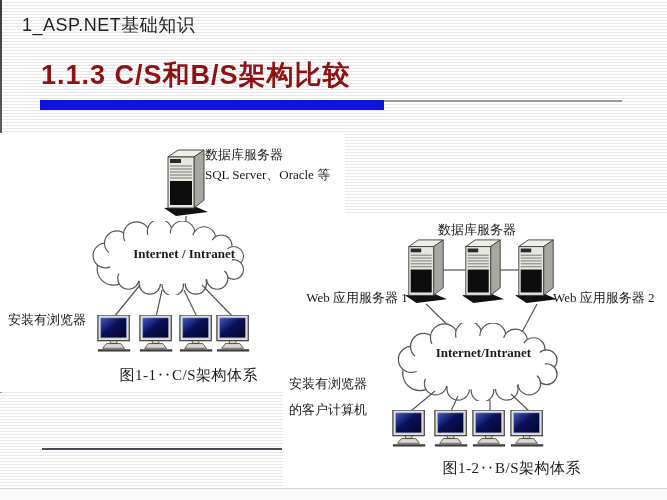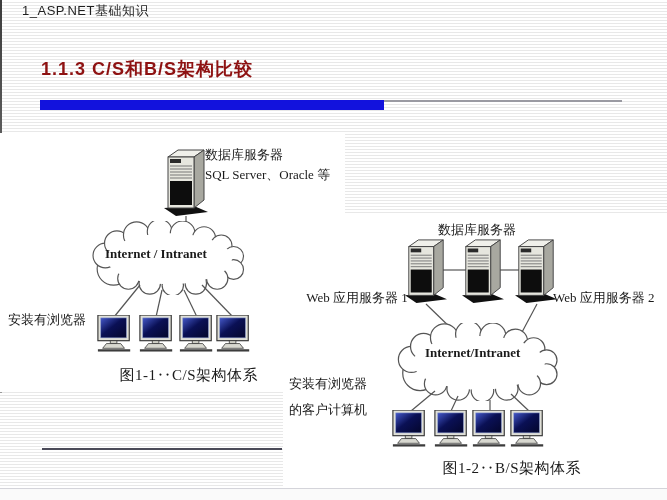--- a/index.html
+++ b/index.html
@@ -5,33 +5,33 @@
   html,body{margin:0;padding:0;}
   .slide{
     position:relative;
     width:667px;height:500px;
     overflow:hidden;
     background:repeating-linear-gradient(180deg,#ffffff 0px,#ffffff 2px,#e8e8e8 2px,#e8e8e8 3px);
     font-family:"Liberation Sans",sans-serif;
   }
   .abs{position:absolute;}
   .left-edge{left:0;top:0;width:2px;height:393px;background:linear-gradient(#3c3c3c,#9a9a9a);}
-  .header-label{left:22px;top:2px;font-size:13px;color:#1f1f1f;letter-spacing:0.5px;}
-  .page-title{left:41px;top:57px;font-size:18px;font-weight:bold;color:#8e1212;letter-spacing:1px;white-space:nowrap;}
+  .header-label{left:22px;top:13px;font-size:18px;color:#1f1f1f;letter-spacing:0.5px;}
+  .page-title{left:41px;top:57px;font-size:27px;font-weight:bold;color:#8e1212;letter-spacing:1px;white-space:nowrap;}
   .accent-bar{left:40px;top:100px;width:344px;height:10px;background:#1212dd;}
   .accent-line{left:384px;top:100px;width:238px;height:2px;background:#9a9aa2;}
   .panel{background:#ffffff;}
   .panel-left{left:0;top:133px;width:345px;height:259px;}
   .panel-right{left:283px;top:213px;width:384px;height:277px;}
   .divider-line{left:42px;top:448px;width:240px;height:2px;background:#4a4a58;}
   .bottom-band{left:0;top:488px;width:667px;height:12px;background:#fafafa;border-top:1px solid #d4d4da;}
   .diagram-svg{display:block;}
   .lbl{position:absolute;font-family:Liberation Serif, serif;color:#1a1a1a;white-space:nowrap;}
   .lbl-13{font-size:13px;}
-  .lbl-cloud{font-size:13px;font-weight:600;text-align:left;}
+  .lbl-cloud{font-size:13px;font-weight:600;text-align:right;}
   .lbl-caption{font-size:15px;text-align:right;letter-spacing:0.5px;}
   .watermark{
     left:394px;top:291px;
     font-size:40px;font-weight:bold;letter-spacing:5px;
     color:rgba(224,100,74,0.60);
     z-index:6;pointer-events:none;
   }
   .z2{z-index:2;} .z3{z-index:3;}
 </style>
 </head>

